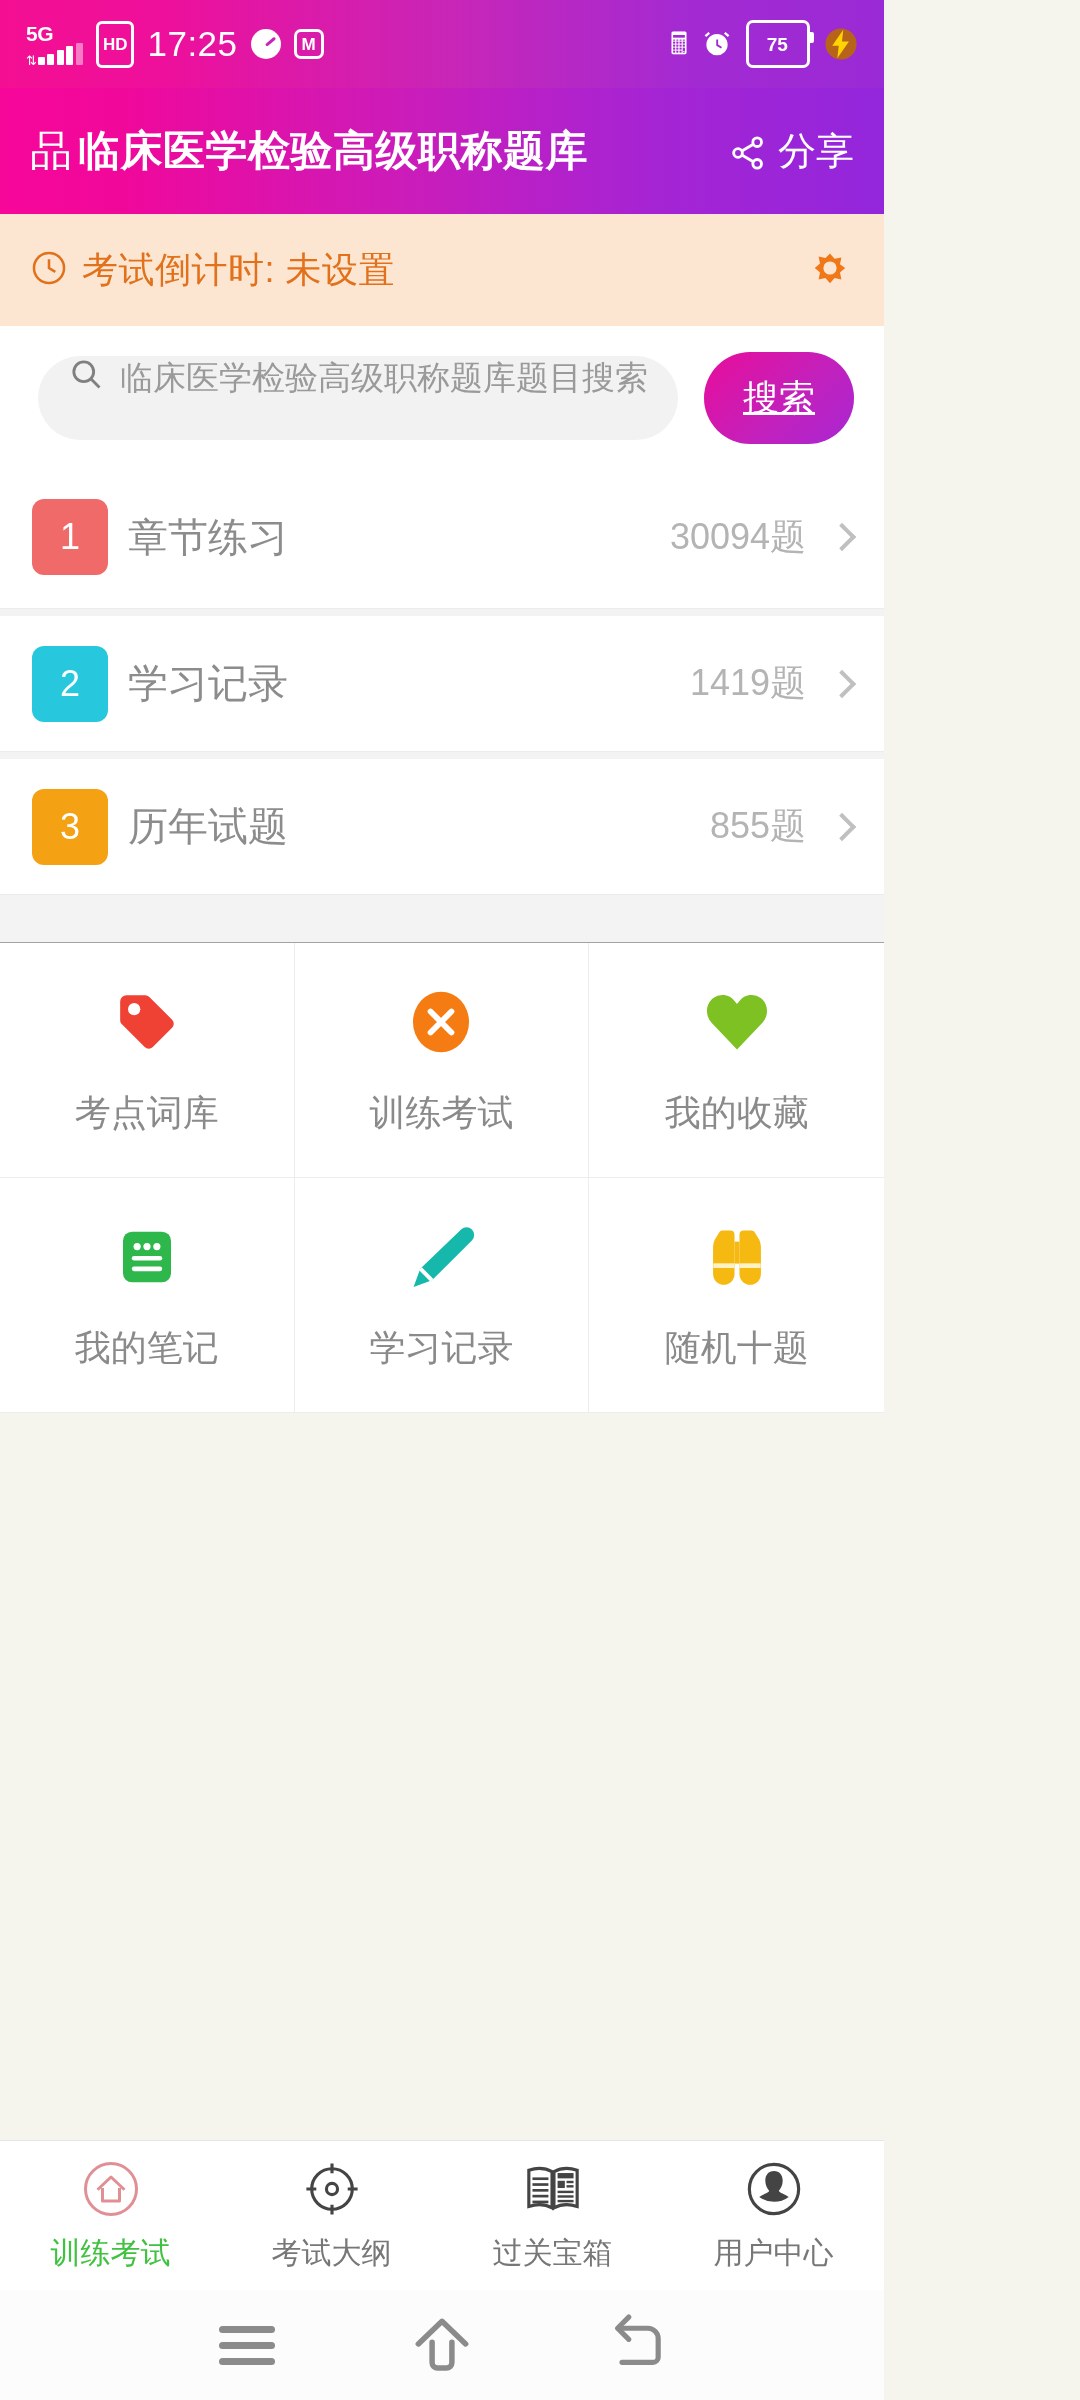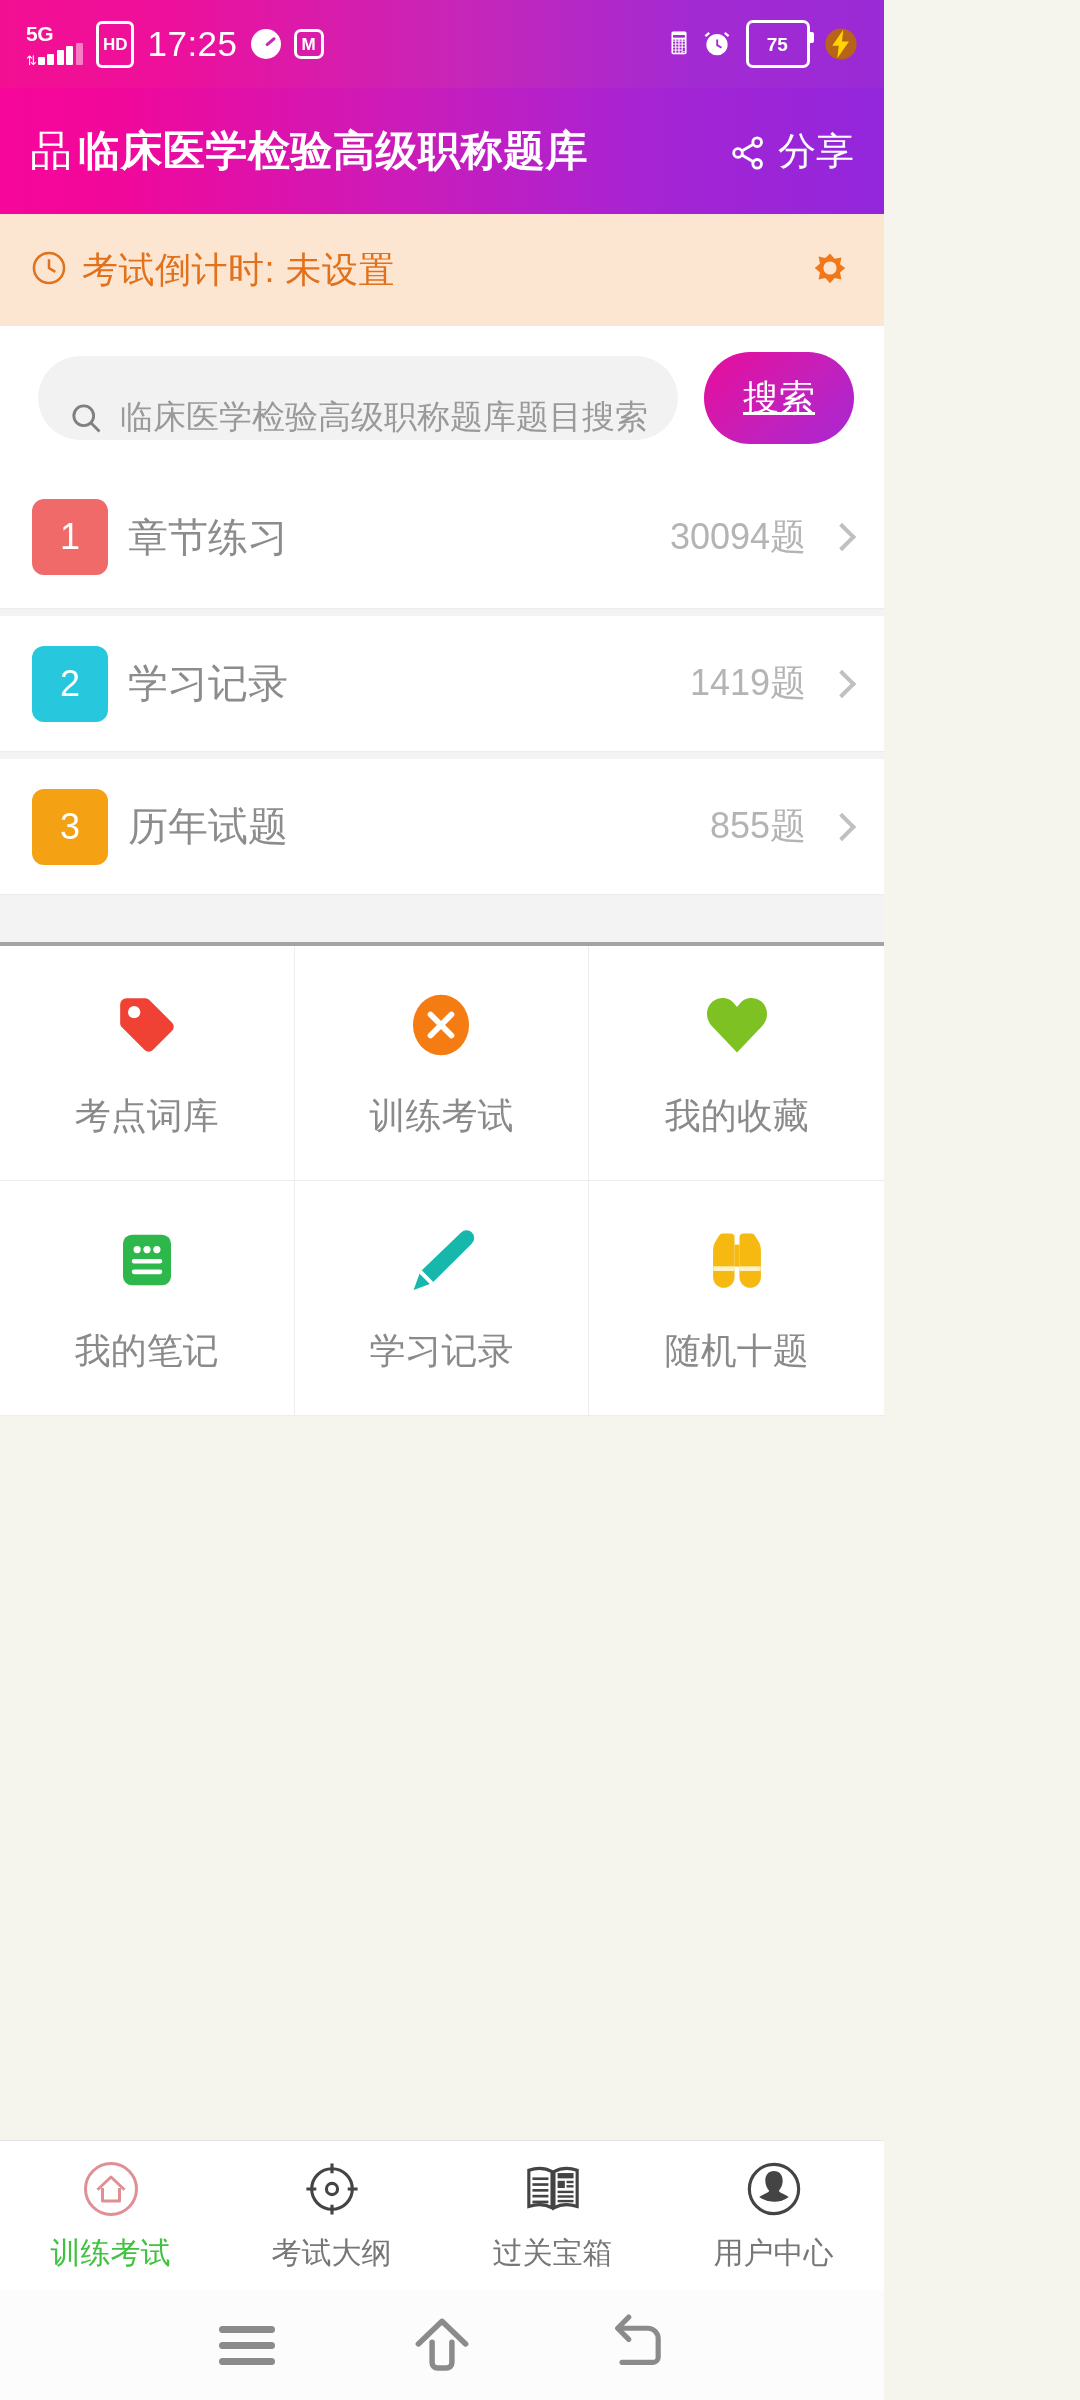--- a/index.html
+++ b/index.html
@@ -80,21 +80,21 @@
   .cd-left { display:flex; align-items:center; gap:14px; }
   .cd-text { font-size:36px; color:#e2711c; letter-spacing:.5px; }
   .cd-gear { margin-left:auto; }
 
   
   .search-row {
     background:#fff; padding:26px 30px 22px 38px; display:flex; align-items:center; gap:26px;
   }
   .search-box {
     flex:1; height:84px; background:#f2f2f2; border-radius:42px;
-    display:flex; align-items:flex-end; padding:0 30px; gap:16px;
+    display:flex; align-items:flex-start; padding:0 30px; gap:16px;
   }
   .search-ph { font-size:33px; color:#9a9a9a; }
   .search-btn {
     width:150px; height:92px; border-radius:46px;
     background:linear-gradient(135deg,#e80d9a 0%,#c420bb 55%,#a827d3 100%);
     color:#fff; font-size:36px; display:flex; align-items:center; justify-content:center;
     border:none; cursor:pointer;text-decoration:underline;
   }
 
   
@@ -114,21 +114,21 @@
   .chev {
     margin-left:26px; width:20px; height:20px;
     border-right:4px solid #c0c0c0; border-top:4px solid #c0c0c0;
     transform:rotate(45deg);
   }
   .gap { height:47px; background:#f3f3f3; }
 
   
   .grid {
     background:#fff; display:grid; grid-template-columns:repeat(3,1fr);
-    border-top:4px solid #a3a3a3;
+    border-top:1px solid #a3a3a3;
   }
   .cell {
     height:235px; display:flex; flex-direction:column; align-items:center;
     justify-content:center; gap:28px;
     border-right:1px solid #ededed; border-bottom:1px solid #ededed;
   }
   .cell:nth-child(3n) { border-right:none; }
   .cell-ico { height:78px; display:flex; align-items:center; justify-content:center; }
   .cell-lbl { font-size:36px; color:#8a8a8a; }
 

